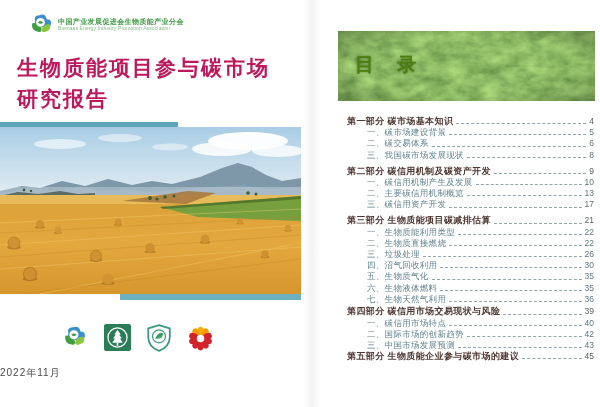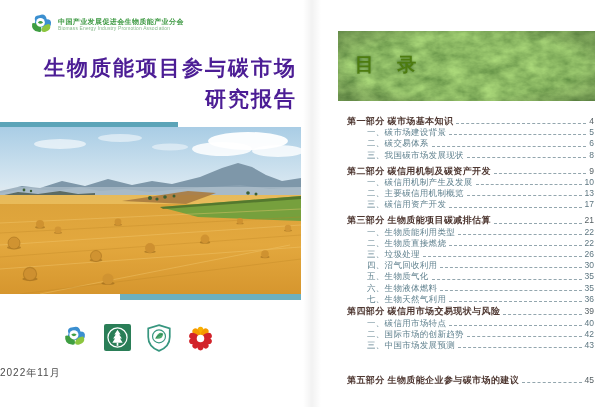--- a/index.html
+++ b/index.html
@@ -8,21 +8,21 @@
   .gutter{position:absolute;left:303px;top:0;width:18px;height:100%;
           background:linear-gradient(90deg,rgba(0,0,0,0) 0%,rgba(0,0,0,0.05) 50%,rgba(0,0,0,0) 100%);}
 
   
   .brand{position:absolute;left:29px;top:13px;display:flex;align-items:center;}
   .brand svg{width:25px;height:23px;flex:0 0 auto;}
   .brand-text{margin-left:4px;}
   .brand-cn{font-size:7px;font-weight:bold;color:#3f9a44;letter-spacing:.4px;line-height:9px;}
   .brand-en{font-size:6px;color:#86b98a;letter-spacing:.2px;line-height:7px;transform:scale(.82);transform-origin:left top;}
 
-  .cover-title{position:absolute;right:303px;top:52px;text-align:right;color:#4c1d95;
+  .cover-title{position:absolute;right:303px;top:52px;text-align:left;color:#be185d;
                font-weight:bold;font-size:21px;letter-spacing:2px;line-height:31px;width:280px;}
 
   .accent-top{position:absolute;left:0;top:122px;width:178px;height:5px;background:#5ba4b8;}
   .accent-bottom{position:absolute;left:120px;top:294px;width:181px;height:6px;background:#6db0c0;}
   .cover-photo{position:absolute;left:0;top:127px;width:301px;height:167px;}
 
   .logo-row{position:absolute;left:0;top:322px;width:302px;height:32px;}
   .logo-row svg{position:absolute;top:2px;}
   .lg1{left:62px;width:26px;height:26px;}
   .lg2{left:104px;width:27px;height:27px;}
@@ -42,21 +42,21 @@
   .toc-row{display:flex;align-items:flex-end;line-height:11.2px;height:11.2px;}
   .toc-row .lbl{white-space:nowrap;}
   .toc-row.h .lbl{font-size:9px;font-weight:bold;color:#4f3832;letter-spacing:.4px;}
   .toc-row.s{padding-left:20px;justify-content:flex-end;}
   .toc-row.s .lbl{font-size:8.5px;color:#61828f;letter-spacing:.3px;}
   .leader{flex:1;border-bottom:1px dashed #93a6ae;margin:0 3px 3px 3px;min-width:8px;}
   .pg{font-size:8.5px;color:#5d7680;}
   .toc-row.h .pg{color:#555f63;}
   .sep{margin-top:5px;}
   .sep-sm{margin-top:1.5px;justify-content:flex-end;}
-  .sep-lg{margin-top:24px;}
+  .sep-lg{margin-top:0;}
 </style>
 </head>
 <body>
 
 <div class="canvas">
 
   <div>
 
     <div class="brand">
       <svg viewBox="0 0 24 22">

